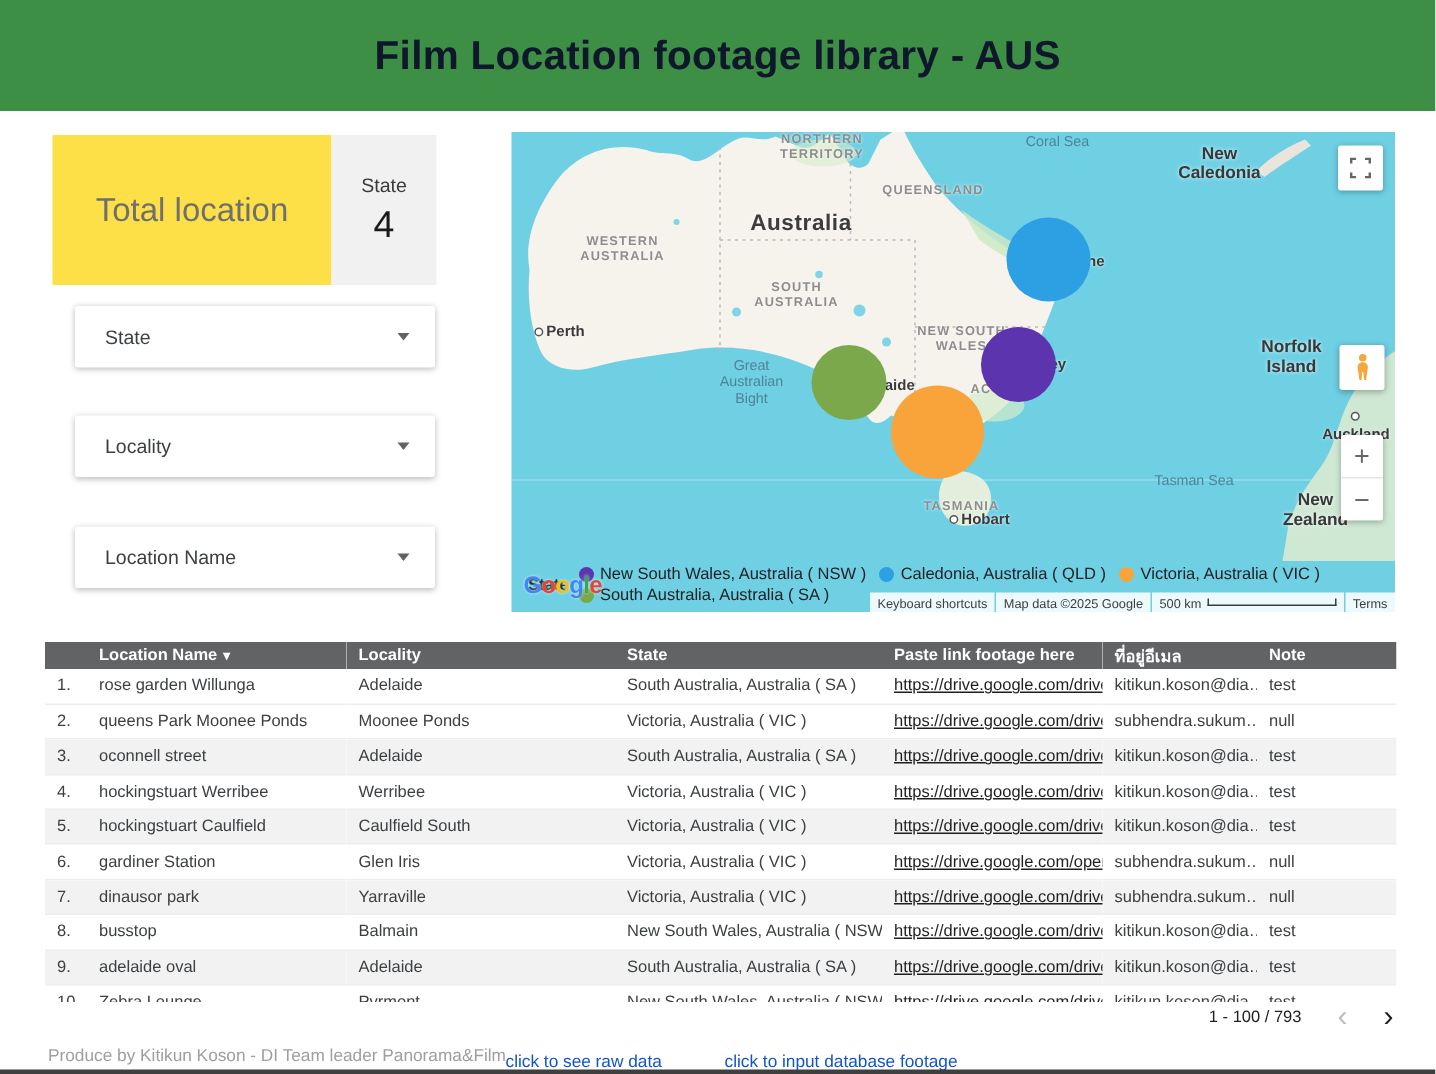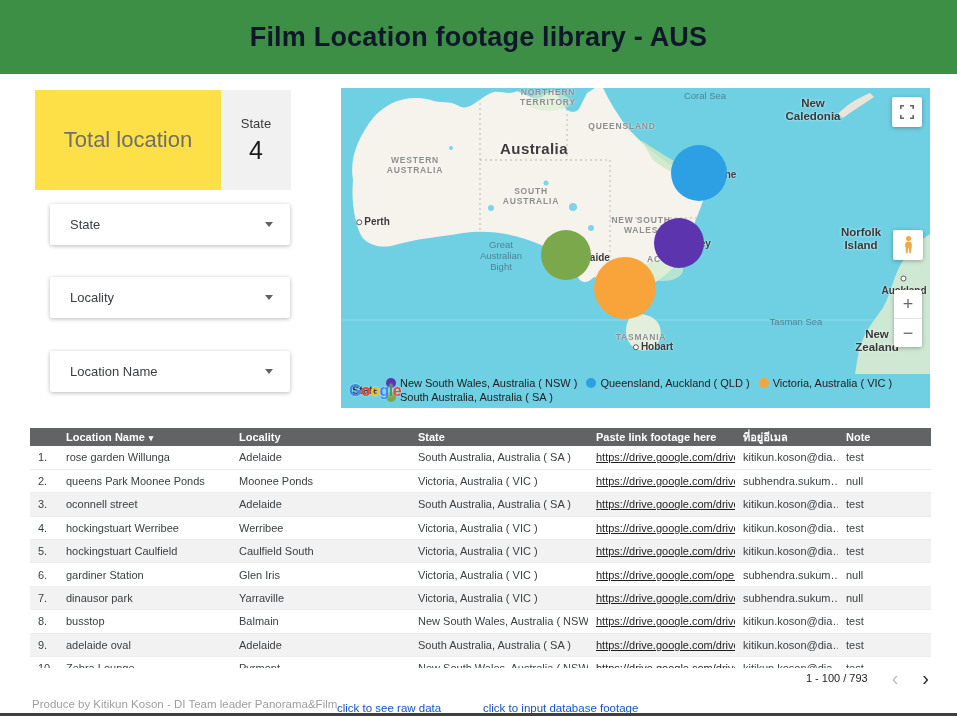--- a/index.html
+++ b/index.html
@@ -210,32 +210,41 @@
       <path fill="#F4A63F" d="M7 6.2 C4.7 6.2 3.3 7.8 3.3 9.8 L4.6 19 L6.1 19 L6.6 13.2 L7.4 13.2 L7.9 19 L9.4 19 L10.7 9.8 C10.7 7.8 9.3 6.2 7 6.2 Z"></path>
     </svg>
   </div>
   <div class="zoomctl">
     <div class="zbtn">+</div>
     <div class="zdiv"></div>
     <div class="zbtn">−</div>
   </div>
 
   <div class="g-logo" id="g-logo"><span style="color: rgb(66, 133, 244);">G</span><span style="color: rgb(234, 67, 53);">o</span><span style="color: rgb(251, 188, 5);">o</span><span style="color: rgb(66, 133, 244);">g</span><span style="color: rgb(52, 168, 83);">l</span><span style="color: rgb(234, 67, 53);">e</span></div>
+  <div class="attrib">
+    <div>Keyboard shortcuts</div>
+    <div>Map data ©2025 Google</div>
+    <div>
+        <span>500 km</span>
+        <span class="scalebar"></span>
+      </div>
+    <div>Terms</div>
+  </div>
 </div>
 
 <div class="legend">
   <div class="legend-title">State</div>
   <div class="legend-items" id="legend-items">
       <div class="legend-item">
     <span class="legend-dot" style="background: rgb(94, 53, 177);"></span>
     <span>New South Wales, Australia ( NSW )</span>
   </div>
       <div class="legend-item">
     <span class="legend-dot" style="background: rgb(45, 159, 227);"></span>
-    <span>Queensland, Auckland ( QLD )</span>
+    <span>Caledonia, Australia ( QLD )</span>
   </div>
       <div class="legend-item">
     <span class="legend-dot" style="background: rgb(249, 164, 59);"></span>
     <span>Victoria, Australia ( VIC )</span>
   </div>
       <div class="legend-item">
     <span class="legend-dot" style="background: rgb(123, 168, 74);"></span>
     <span>South Australia, Australia ( SA )</span>
   </div>
     </div>

